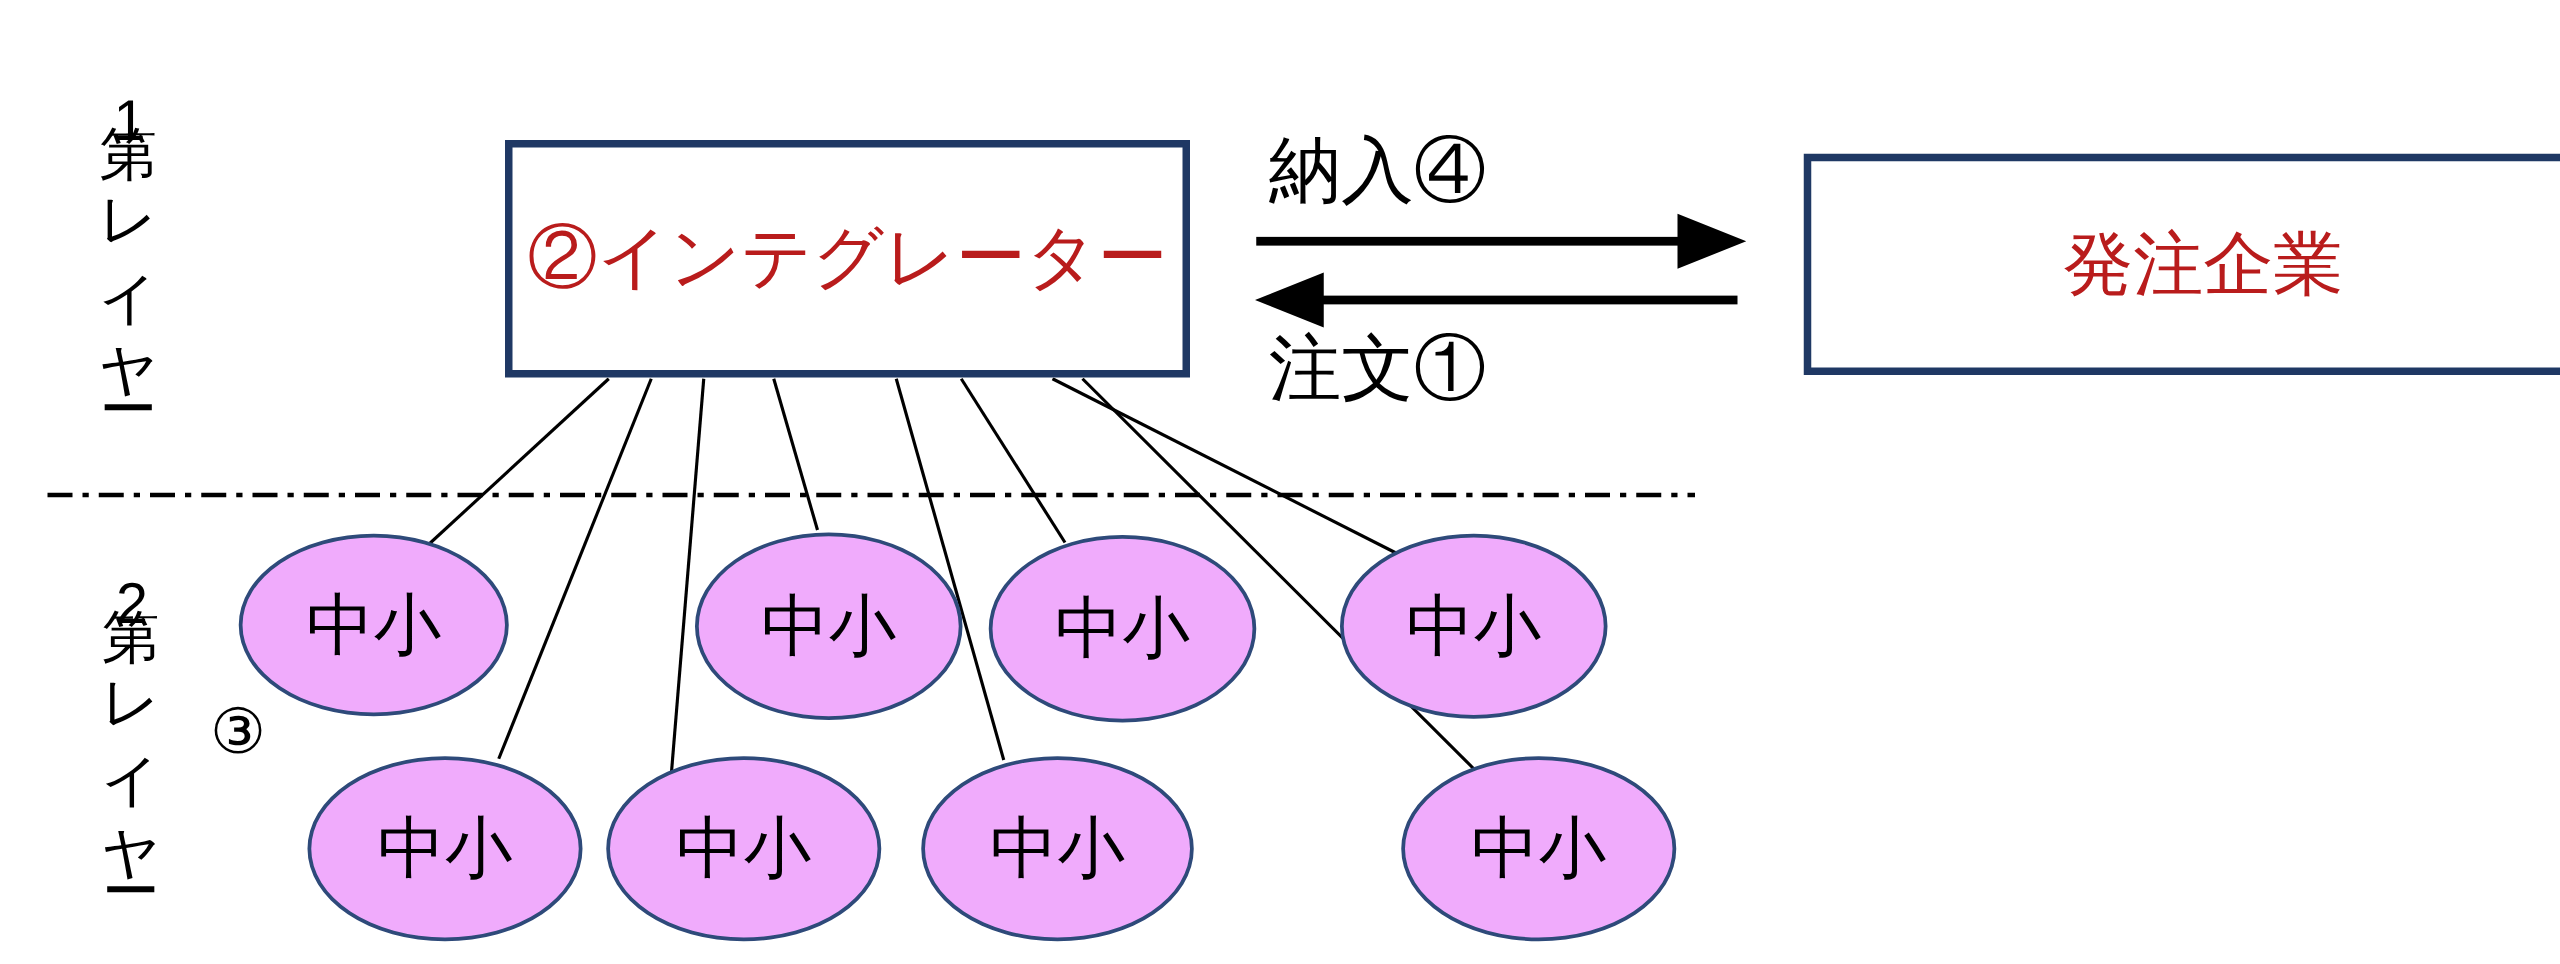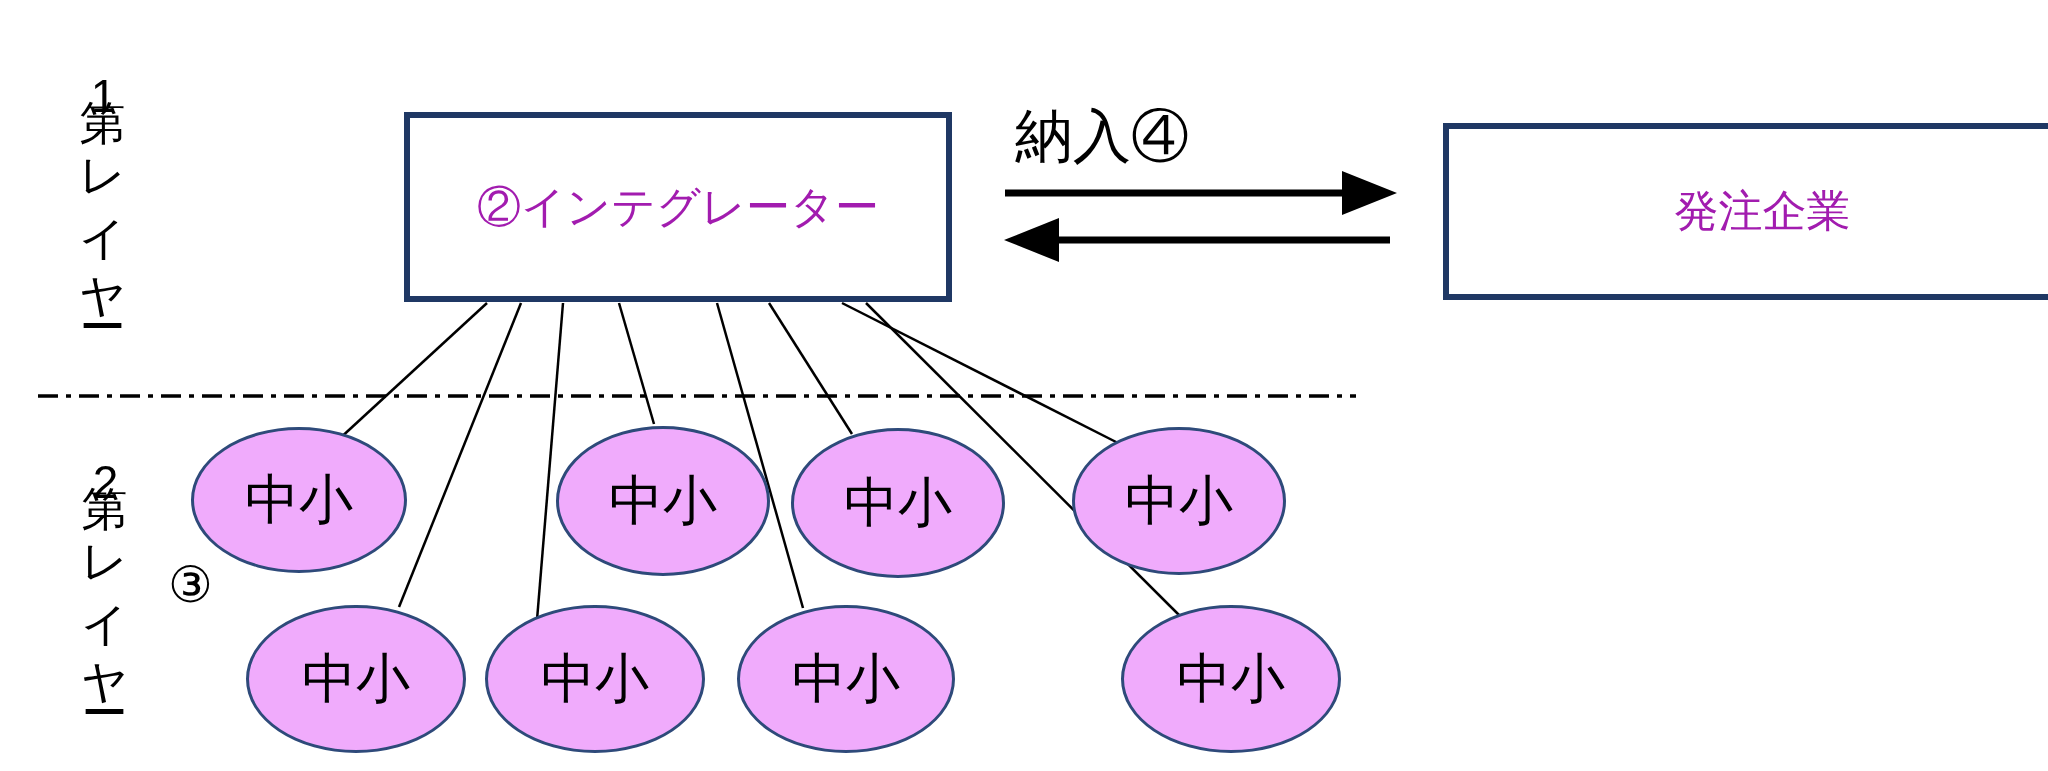--- a/index.html
+++ b/index.html
@@ -30,22 +30,22 @@
   .node-box {
     position: absolute;
     border: 6px solid #1f3864;
     background: #ffffff;
     display: flex;
     align-items: center;
     justify-content: center;
     box-sizing: border-box;
   }
   .node-box .box-label {
-    font-size: 44px;
-    color: #a21caf;
+    font-size: 56px;
+    color: #b91c1c;
     white-space: nowrap;
   }
   .flow-label {
     position: absolute;
     width: 380px;
     text-align: left;
     font-size: 58px;
     color: #000000;
     white-space: nowrap;
   }
@@ -106,20 +106,21 @@
 
   <div class="node-box" style="left:404px; top:112px; width:548px; height:190px;">
     <span class="box-label">②インテグレーター</span>
   </div>
 
   <div class="node-box" style="left:1443px; top:123px; width:639px; height:177px;">
     <span class="box-label">発注企業</span>
   </div>
 
   <div class="flow-label" style="left:1015px; top:98px;">納入④</div>
+  <div class="flow-label" style="left:1015px; top:256px;">注文①</div>
 
   <div class="annotation-3" style="left:168px; top:556px;">③</div>
 
   <div class="ellipse" style="left:191px; top:427px; width:216px; height:146px;">
     <span class="sme-label">中小</span>
   </div>
   <div class="ellipse" style="left:556px; top:426px; width:214px; height:150px;">
     <span class="sme-label">中小</span>
   </div>
   <div class="ellipse" style="left:791px; top:428px; width:214px; height:150px;">

